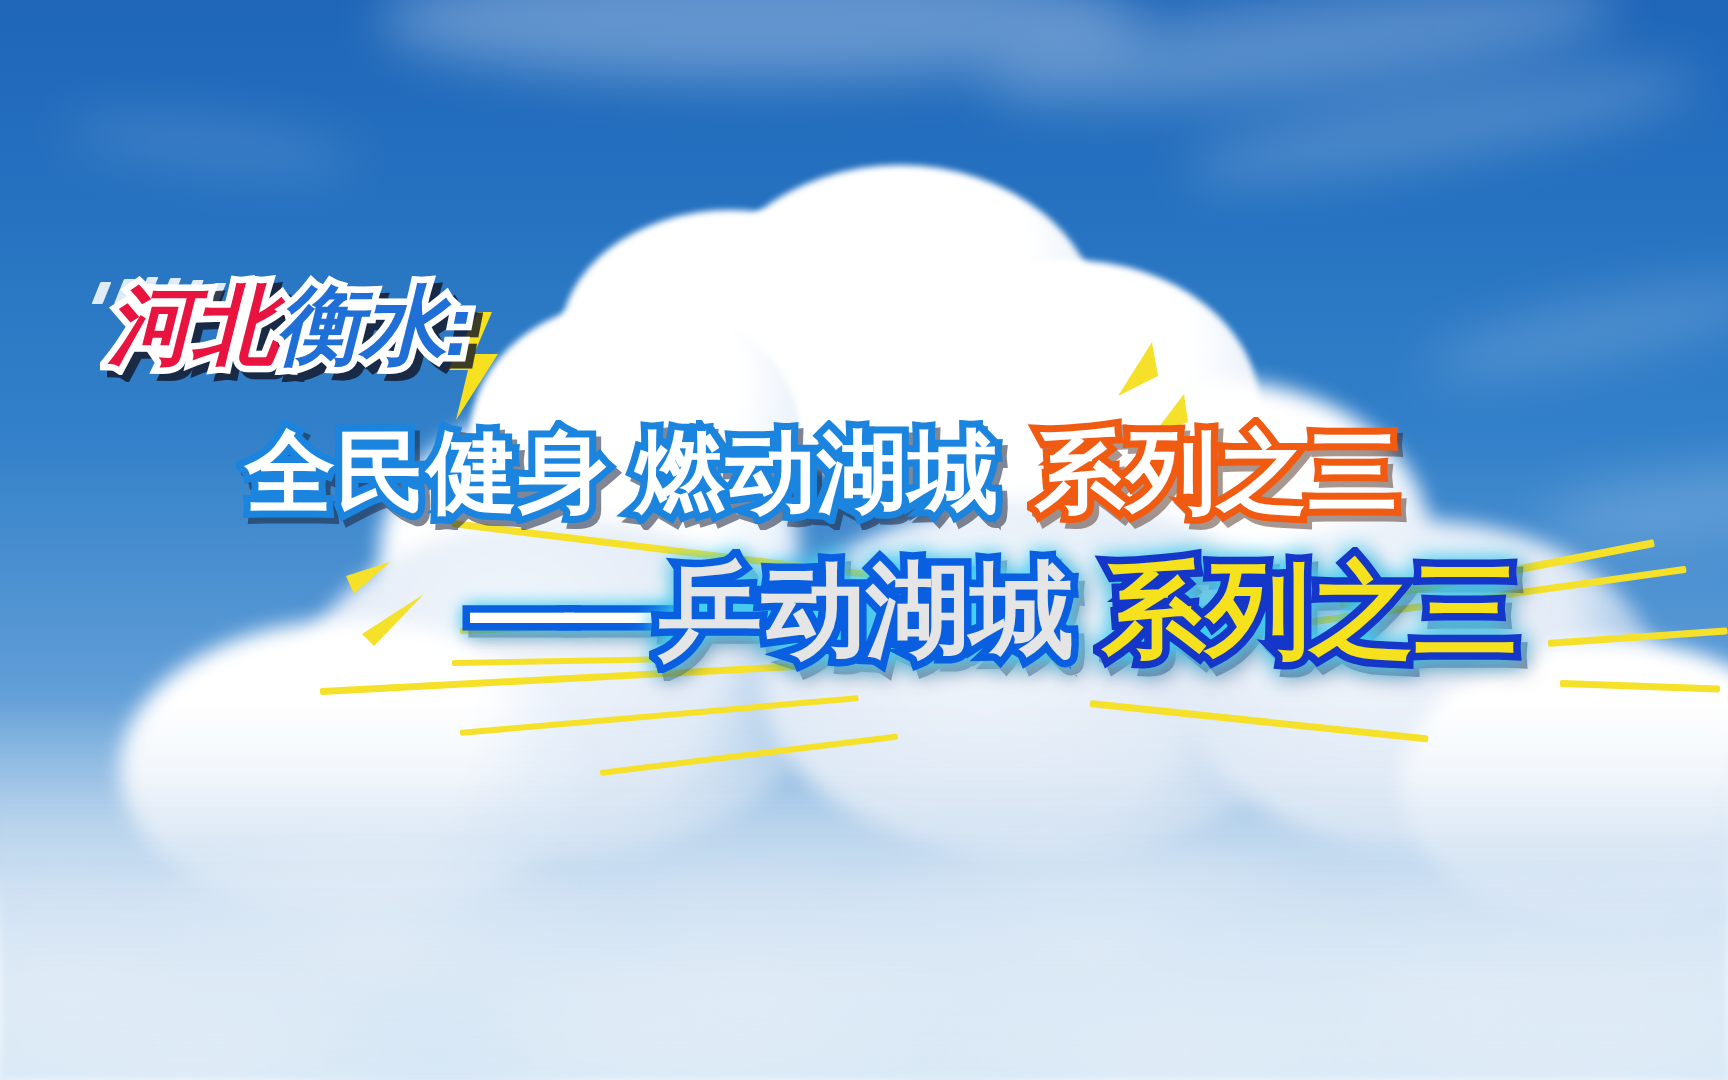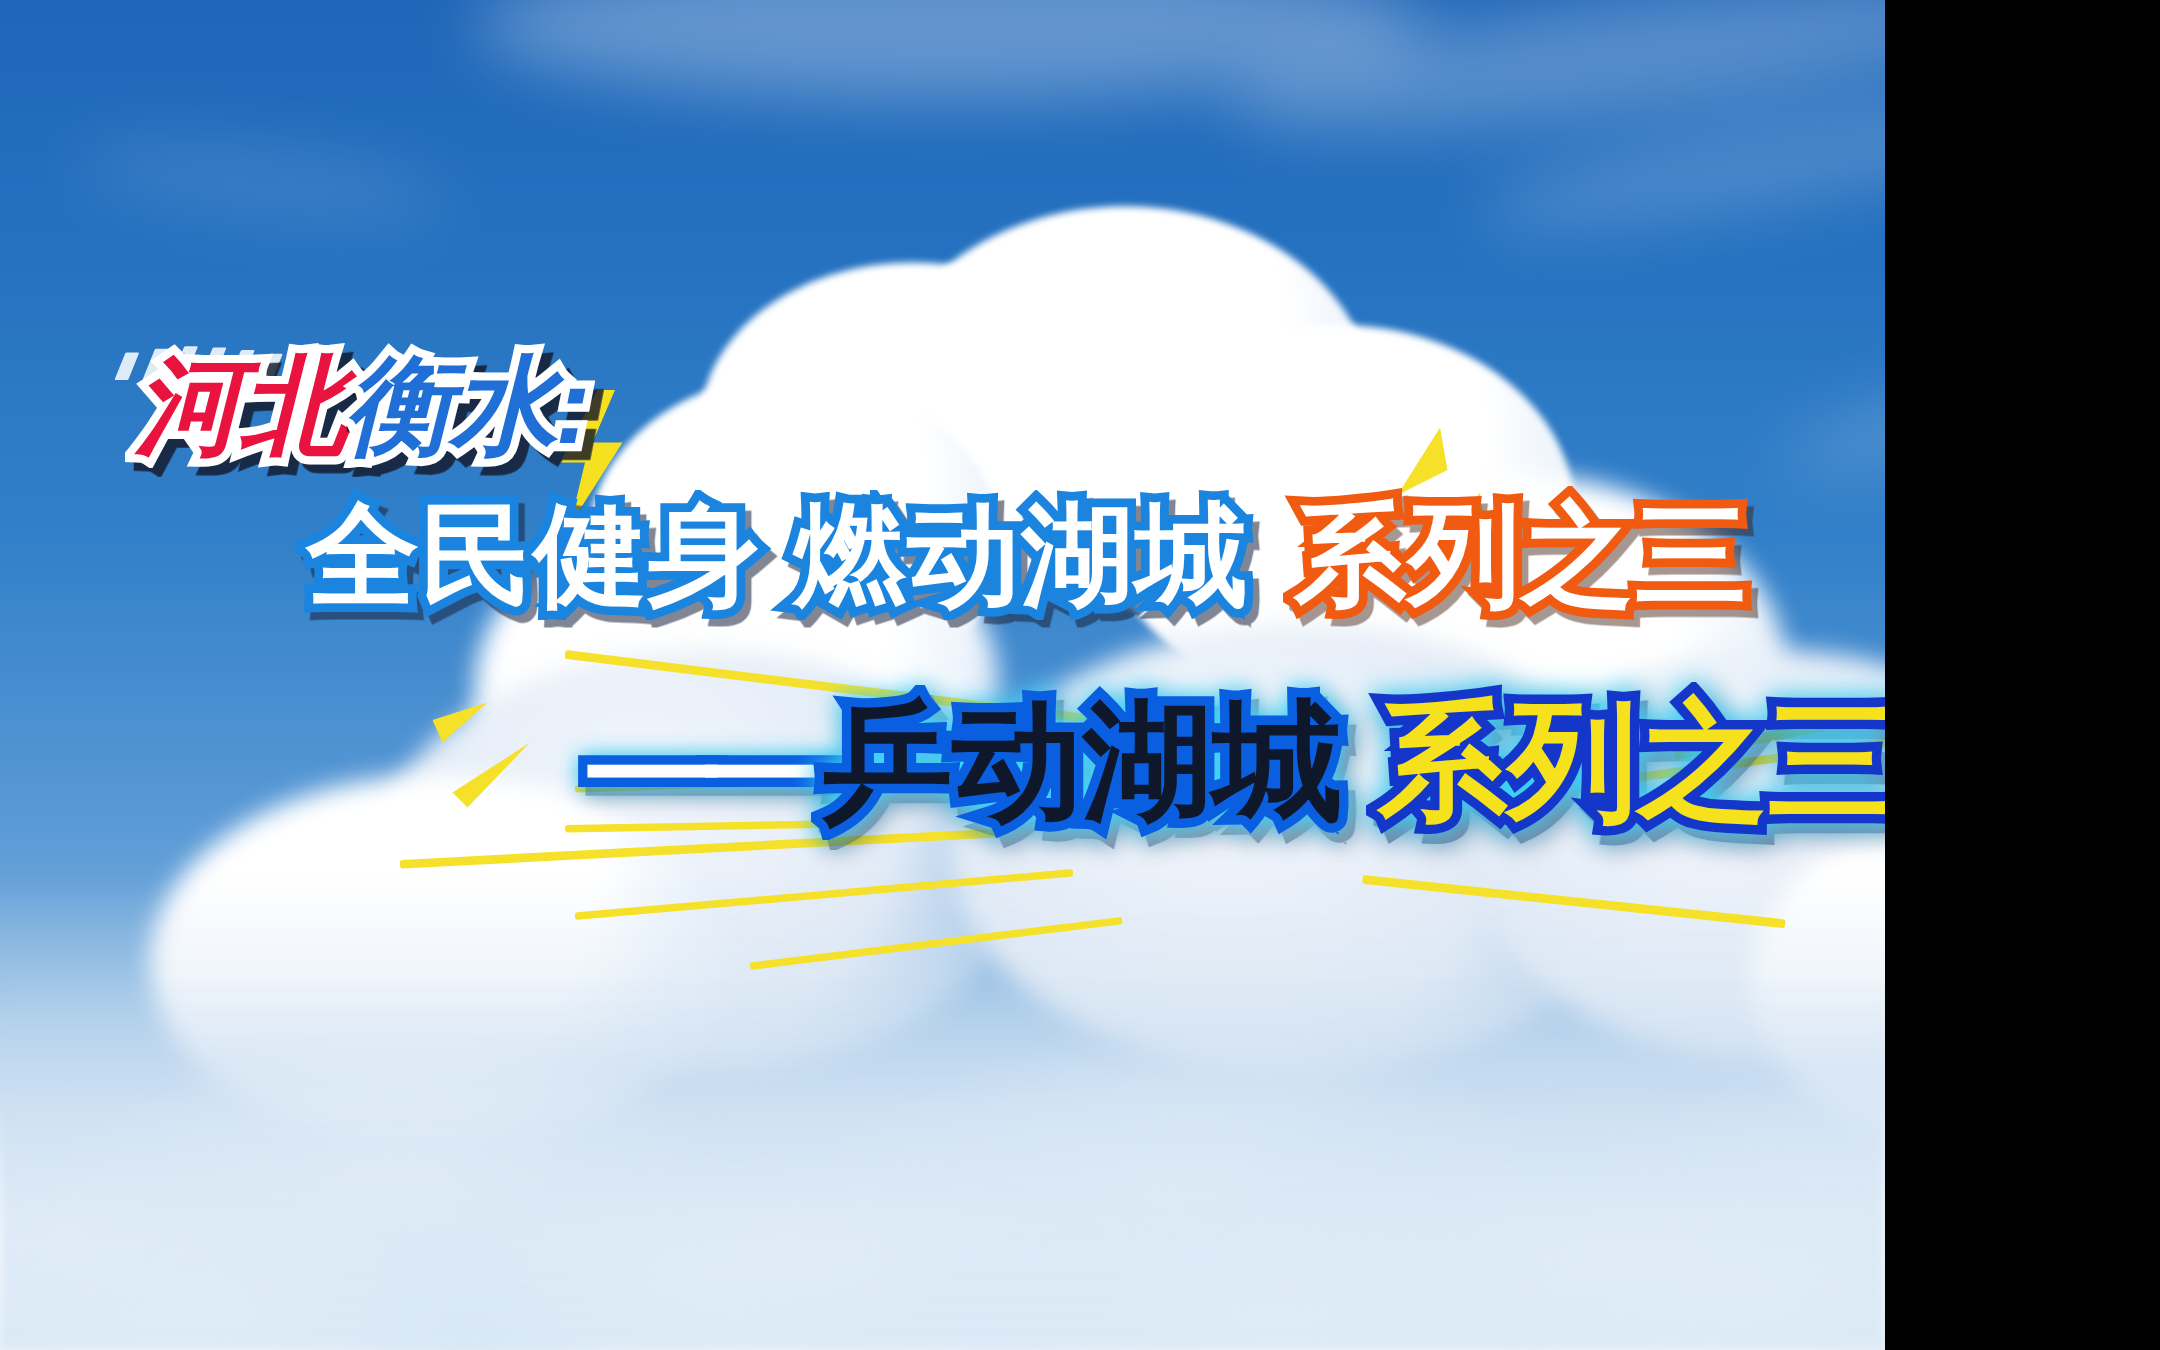--- a/index.html
+++ b/index.html
@@ -1,21 +1,21 @@
 <!DOCTYPE html>
 <html><head>
 <meta charset="utf-8">
 <style>
   html,body{margin:0;padding:0;background:#000;}
   body{
     font-family:"Liberation Sans","DejaVu Sans",sans-serif;
   }
   #stage{
     position:relative;
-    width:1508px;height:1080px;
+    width:1728px;height:1080px;
     overflow:hidden;
     background:#2a76c4;
     text-align:right;
   }
 
   
   .sky{
     position:absolute;inset:0;
     background:
       linear-gradient(180deg,
@@ -106,21 +106,21 @@
   .l1 .seg{
     display:inline-block;
     -webkit-text-stroke:13px #ffffff;
     paint-order:stroke fill;
     filter:drop-shadow(7px 7px 0 rgba(20,24,40,.82));
   }
   .l1 .red{color:#e8133f;}
   .l1 .blue{color:#1f6fd6;}
 
   
-  .l2{left:245px;top:400px;font-size:90px;font-weight:700;letter-spacing:1px;}
+  .l2{left:245px;top:427px;font-size:90px;font-weight:700;letter-spacing:1px;}
   .l2 .white-blue{
     display:inline-block;color:#ffffff;
     -webkit-text-stroke:14px #1a84de;
     paint-order:stroke fill;
     filter:drop-shadow(5px 6px 0 rgba(25,35,60,.55));
   }
   .l2 .white-orange{
     display:inline-block;color:#ffffff;
     -webkit-text-stroke:14px #f05a11;
     paint-order:stroke fill;
@@ -131,21 +131,21 @@
   
   .l3{left:470px;top:558px;font-size:104px;font-weight:700;letter-spacing:0px;}
   .l3 .dash-seg{
     display:inline-block;color:#ffffff;
     -webkit-text-stroke:15px #0a5fe0;
     paint-order:stroke fill;
     filter:drop-shadow(0 0 9px #34d7ff) drop-shadow(6px 7px 0 rgba(10,30,70,.45));
     letter-spacing:-10px;
   }
   .l3 .white-deep{
-    display:inline-block;color:#0f172a;
+    display:inline-block;color:#e5e5e5;
     -webkit-text-stroke:15px #0a5fe0;
     paint-order:stroke fill;
     filter:drop-shadow(0 0 10px #3ad8ff) drop-shadow(6px 8px 0 rgba(10,30,70,.45));
   }
   .l3 .yellow-deep{
     display:inline-block;color:#f5e11c;
     -webkit-text-stroke:15px #1437c9;
     paint-order:stroke fill;
     filter:drop-shadow(0 0 11px #35d9ff) drop-shadow(6px 8px 0 rgba(10,25,80,.5));
     margin-left:28px;

